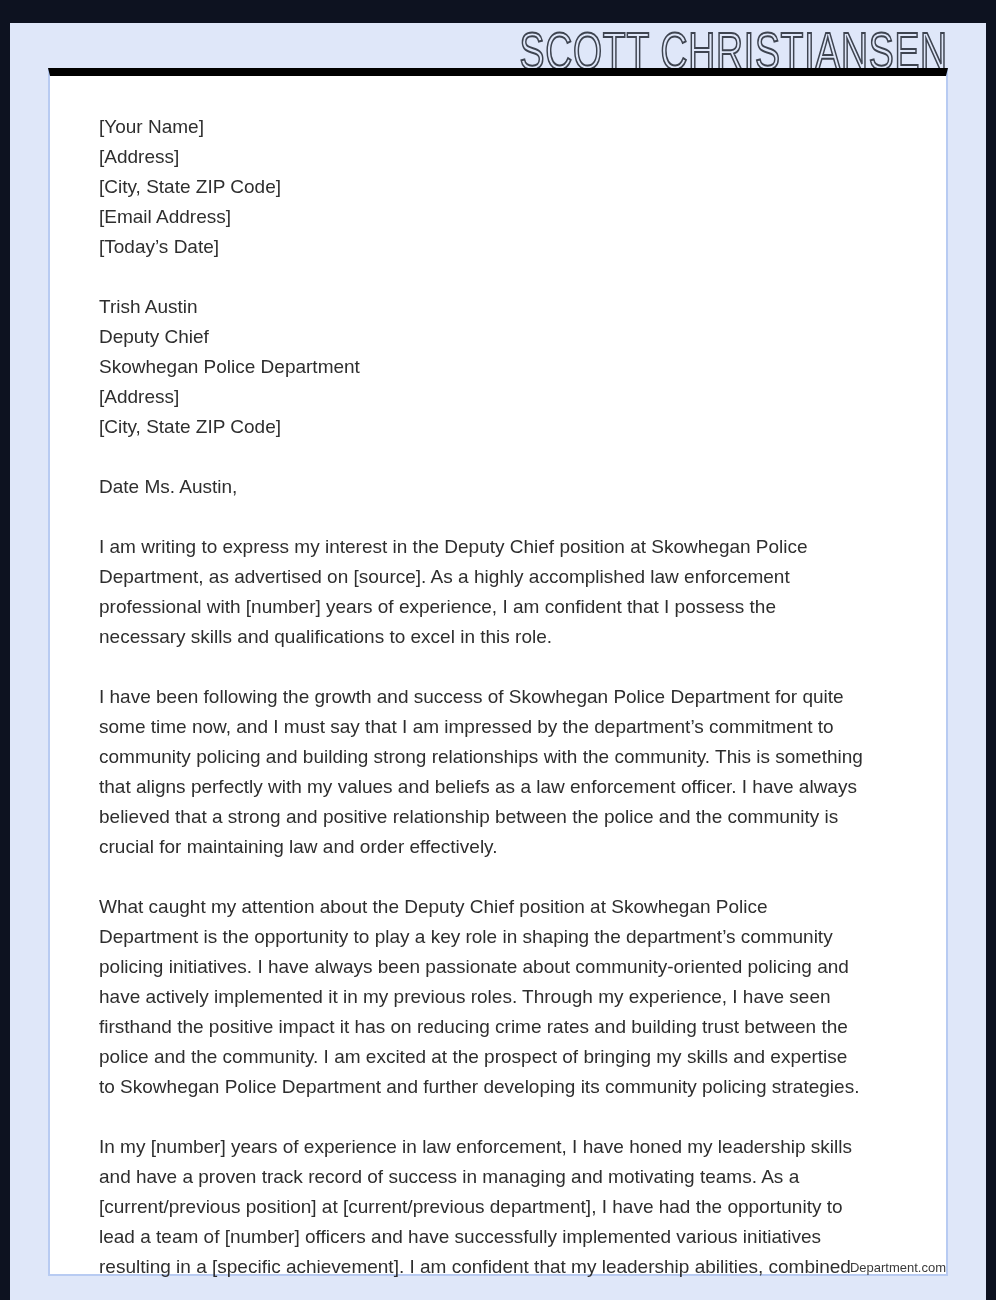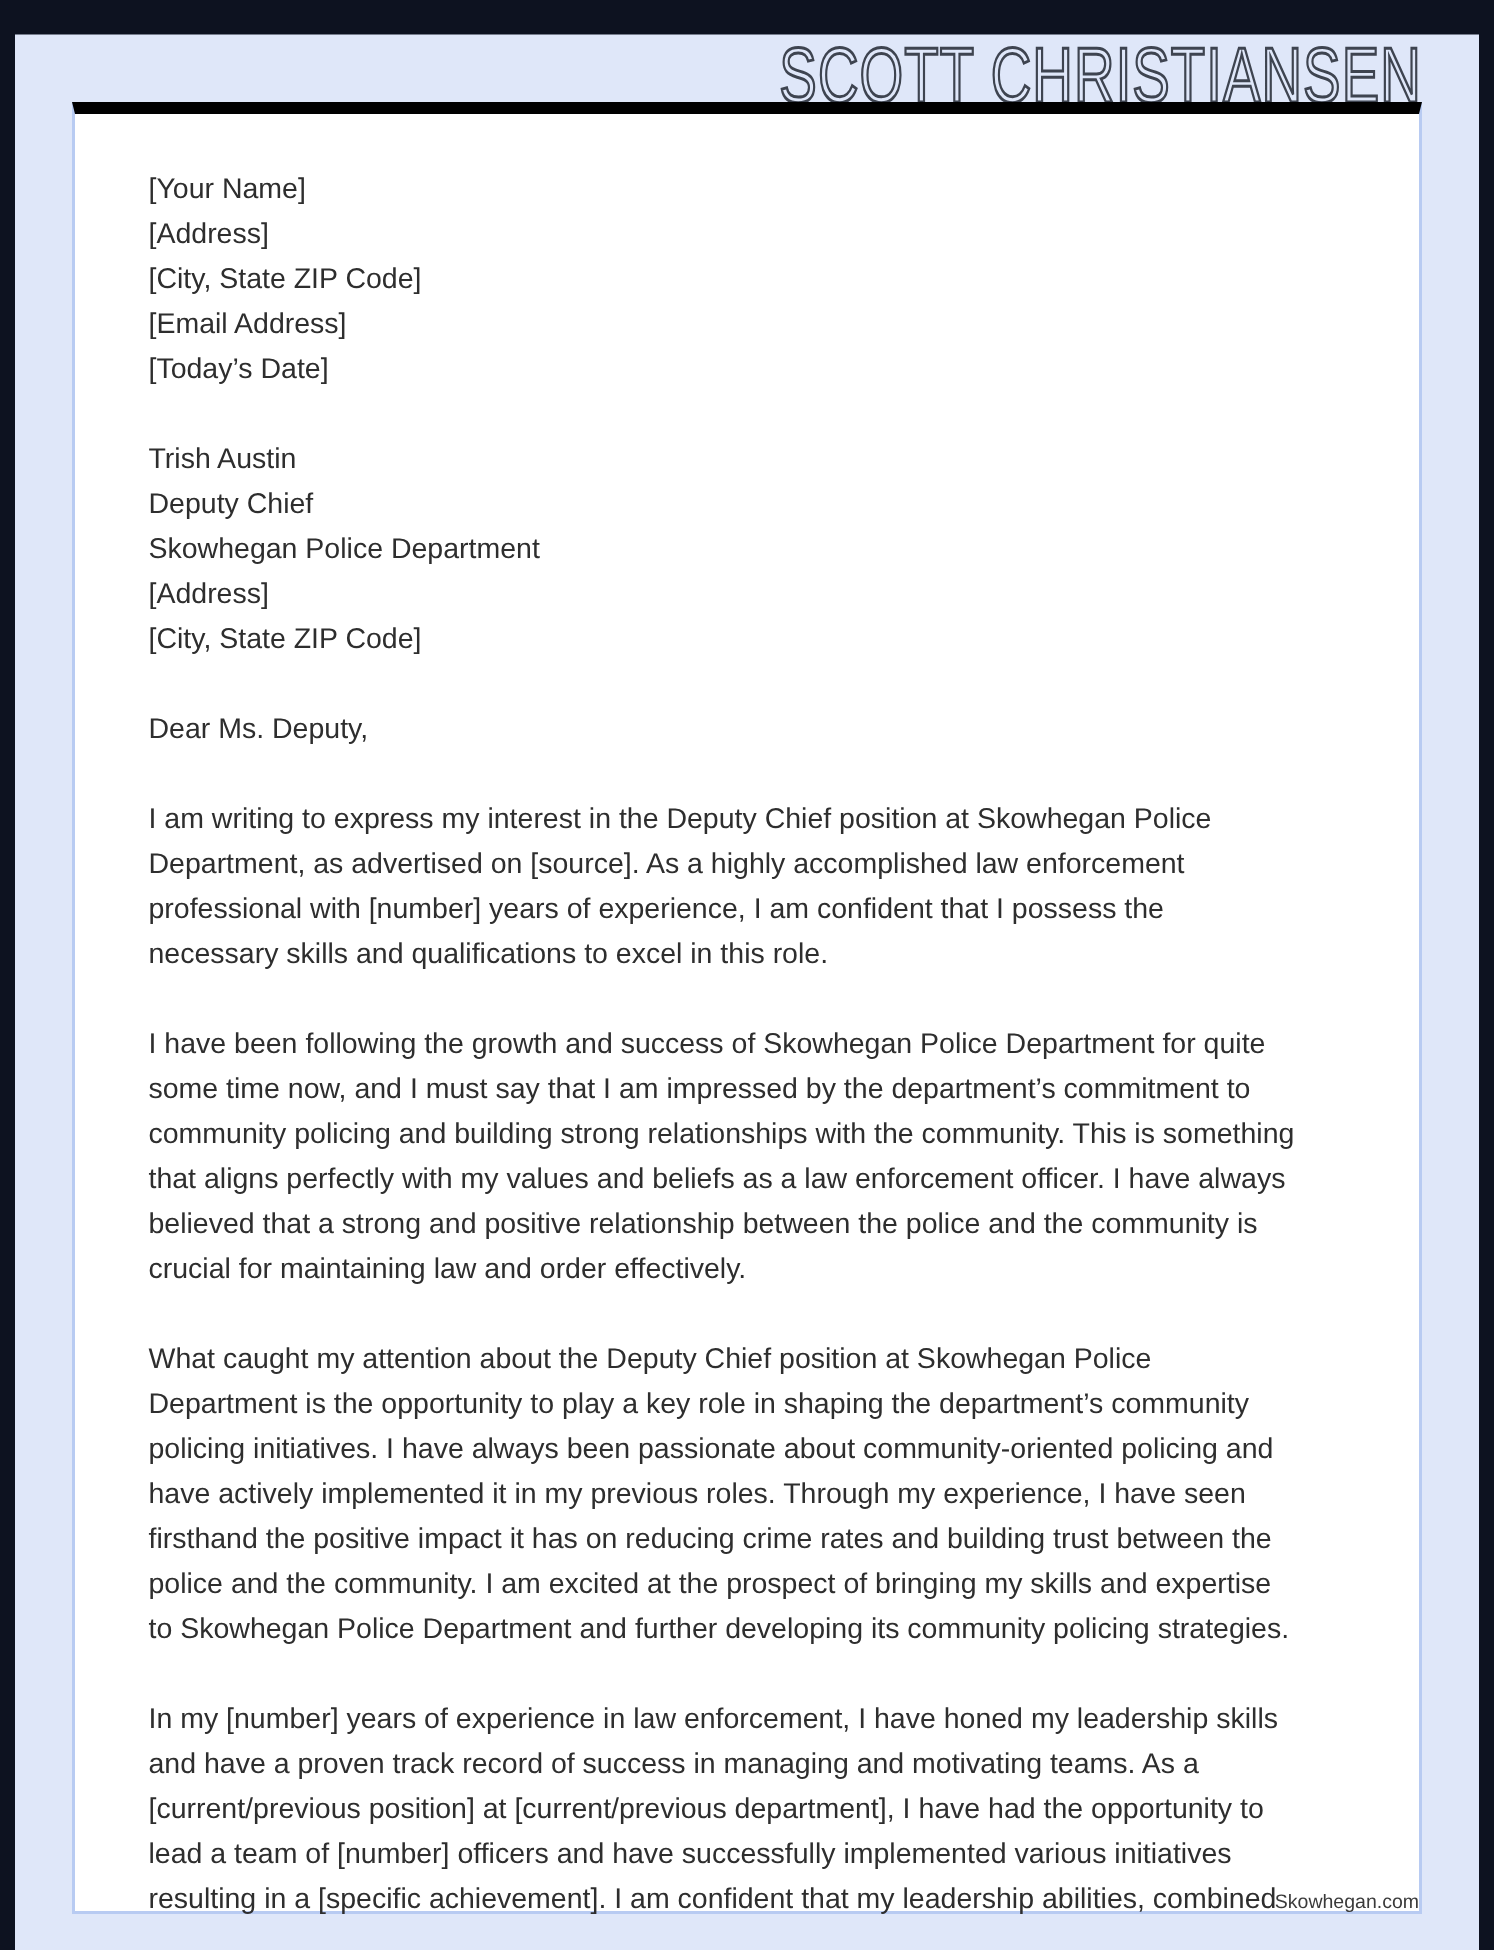--- a/index.html
+++ b/index.html
@@ -81,27 +81,27 @@
 [City, State ZIP Code]
 [Email Address]
 [Today’s Date]</p>
 
     <p>Trish Austin
 Deputy Chief
 Skowhegan Police Department
 [Address]
 [City, State ZIP Code]</p>
 
-    <p>Dear Ms. Deputy,</p>
+    <p>Date Ms. Austin,</p>
 
     <p>I am writing to express my interest in the Deputy Chief position at Skowhegan Police Department, as advertised on [source]. As a highly accomplished law enforcement professional with [number] years of experience, I am confident that I possess the necessary skills and qualifications to excel in this role.</p>
 
     <p>I have been following the growth and success of Skowhegan Police Department for quite some time now, and I must say that I am impressed by the department’s commitment to community policing and building strong relationships with the community. This is something that aligns perfectly with my values and beliefs as a law enforcement officer. I have always believed that a strong and positive relationship between the police and the community is crucial for maintaining law and order effectively.</p>
 
     <p>What caught my attention about the Deputy Chief position at Skowhegan Police Department is the opportunity to play a key role in shaping the department’s community policing initiatives. I have always been passionate about community-oriented policing and have actively implemented it in my previous roles. Through my experience, I have seen firsthand the positive impact it has on reducing crime rates and building trust between the police and the community. I am excited at the prospect of bringing my skills and expertise to Skowhegan Police Department and further developing its community policing strategies.</p>
 
     <p>In my [number] years of experience in law enforcement, I have honed my leadership skills and have a proven track record of success in managing and motivating teams. As a [current/previous position] at [current/previous department], I have had the opportunity to lead a team of [number] officers and have successfully implemented various initiatives resulting in a [specific achievement]. I am confident that my leadership abilities, combined</p>
 
   </div>
 
-  <div class="watermark">Skowhegan.com</div>
+  <div class="watermark">Department.com</div>
 
 </div>
 
 </body></html>

